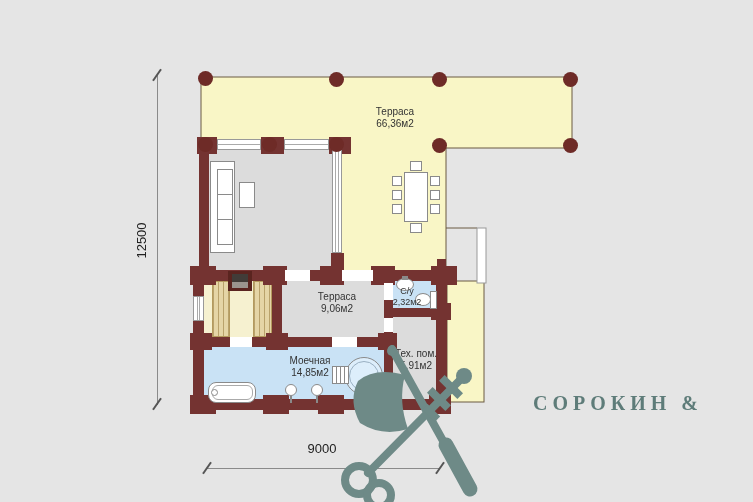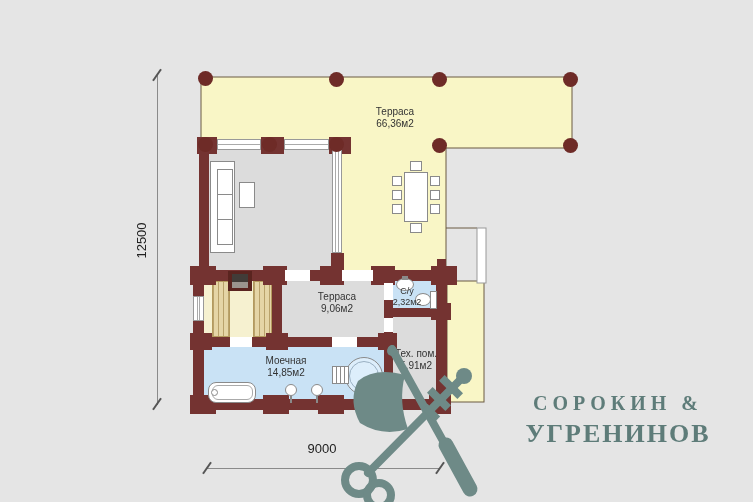--- a/index.html
+++ b/index.html
@@ -156,41 +156,40 @@
     <span>66,36м2</span>
   </div>
   <div class="room-label" style="left:287px;top:291px;width:100px">
     <span>Терраса</span>
     <span>9,06м2</span>
   </div>
   <div class="room-label" style="left:385px;top:286px;width:44px;font-size:9px;line-height:11px">
     <span>С/у</span>
     <span>2,32м2</span>
   </div>
-  <div class="room-label" style="left:236px;top:355px;width:100px">
+  <div class="room-label" style="left:260px;top:355px;width:100px">
     <span>Моечная</span>
     <span>14,85м2</span>
   </div>
   <div class="room-label" style="left:376px;top:348px;width:80px">
     <span>Тех. пом.</span>
     <span>5,91м2</span>
   </div>
 
   <div class="dim" style="left:157px;top:75px;width:1px;height:330px"></div>
   <div class="tick" style="left:150px;top:74px"></div>
   <div class="tick" style="left:150px;top:403px"></div>
   <div class="dim-label" style="left:111px;top:233px;width:60px;transform:rotate(-90deg)">12500</div>
   <div class="dim" style="left:207px;top:468px;width:233px;height:1px"></div>
   <div class="tick" style="left:200px;top:467px"></div>
   <div class="tick" style="left:433px;top:467px"></div>
   <div class="dim-label" style="left:292px;top:441px;width:60px">9000</div>
 
   <div class="logo">
     <div class="l1">СОРОКИН &amp;</div>
-    <div class="l2">УГРЕНИНОВ</div>
   </div>
 
   <svg class="abs" style="left:330px;top:345px;z-index:9" width="160" height="157" viewBox="0 0 160 157">
     <g fill="var(--emblem)" stroke="var(--emblem)">
       <line x1="38" y1="128" x2="132" y2="33" stroke-width="8" stroke-linecap="round"></line>
       <line x1="62" y1="4" x2="122" y2="112" stroke-width="8" stroke-linecap="round"></line>
       <line x1="116" y1="100" x2="140" y2="144" stroke-width="15" stroke-linecap="round"></line>
       <circle cx="62" cy="6" r="5" stroke="none"></circle>
       <path d="M75,30 Q45,22 28,36 Q18,56 30,78 Q52,92 78,84 Q68,56 75,30 Z" stroke="none"></path>
       <circle cx="29" cy="135" r="14" fill="none" stroke-width="8"></circle>

